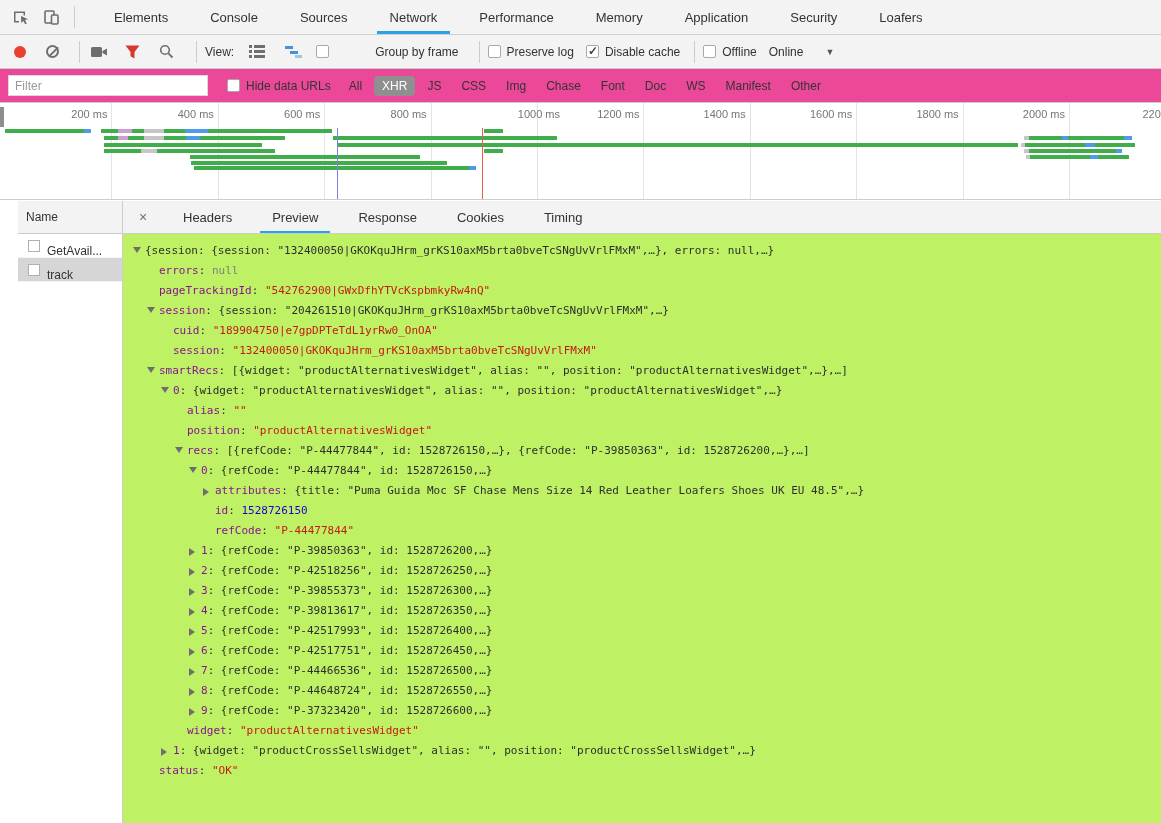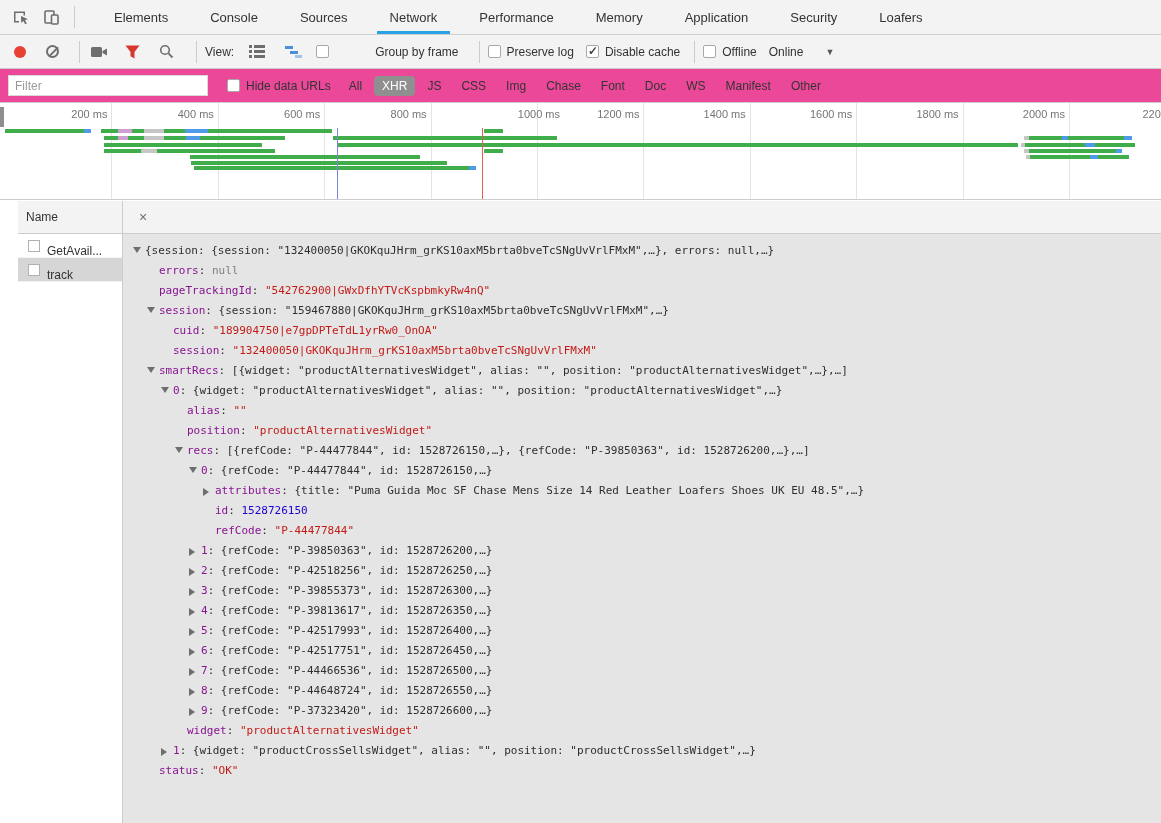--- a/index.html
+++ b/index.html
@@ -51,21 +51,21 @@
   .req-icon { width:12px; height:12px; border:1px solid #b0b0b0; background:#fff; margin-right:7px; flex:none; }
   .req-label { white-space:nowrap; overflow:hidden;margin-top:11px; }
 
   .rightpane { flex:1; display:flex; flex-direction:column; min-width:0; }
   .detail-tabs { height:33px; background:#f3f3f3; border-bottom:1px solid #ccc; display:flex; align-items:stretch; }
   .close-x { width:40px; display:flex; align-items:center; justify-content:center; color:#6e6e6e; font-size:14px; cursor:pointer; }
   .dtab { padding:0 12px; margin:0 8px; display:flex; align-items:center; font-size:13px; border-bottom:2px solid transparent; padding-top:2px; cursor:pointer; }
   .dtab.selected { border-bottom-color:#29a3e5; }
 
   
-  .preview-content { flex:1; overflow:hidden; padding-top:7px; font-family:"DejaVu Sans Mono", monospace; font-size:11px; background:#e5e5e5; }
+  .preview-content { flex:1; overflow:hidden; padding-top:7px; font-family:"DejaVu Sans Mono", monospace; font-size:11px; background:#bef264; }
   .tline { height:20px; line-height:20px; white-space:nowrap; position:relative; }
   .tw { position:absolute; top:6px; width:0; height:0; }
   .tw.down { border-left:4px solid transparent; border-right:4px solid transparent; border-top:6px solid #6e6e6e; }
   .tw.right { border-top:4px solid transparent; border-bottom:4px solid transparent; border-left:6px solid #6e6e6e; margin-top:1px; }
   .s-key { color:#881391; }
   .s-str { color:#c41a16; }
   .s-num { color:#1c00cf; }
   .s-null { color:#808080; }
   .s-plain { color:#2e2e2e; }
 
@@ -255,26 +255,33 @@
           </div>
           <div class="req-row selected">
             <div class="req-icon"></div>
             <div class="req-label">track</div>
           </div>
         </div>
     </div>
     <div class="rightpane">
       <div class="detail-tabs">
         <div class="close-x">×</div>
+        <div id="detail-tabs-list" style="display:flex;align-items:stretch">
+            <div class="dtab">Headers</div>
+            <div class="dtab selected">Preview</div>
+            <div class="dtab">Response</div>
+            <div class="dtab">Cookies</div>
+            <div class="dtab">Timing</div>
+          </div>
       </div>
       <div class="preview-content" id="preview-content">
           <div class="tline" style="padding-left: 22px;"><span class="tw down" style="left: 10px;"></span><span class="s-plain">{session: {session: "132400050|GKOKquJHrm_grKS10axM5brta0bveTcSNgUvVrlFMxM",…}, errors: null,…}</span></div>
           <div class="tline" style="padding-left: 36px;"><span class="s-key">errors</span><span class="s-plain">: </span><span class="s-null">null</span></div>
           <div class="tline" style="padding-left: 36px;"><span class="s-key">pageTrackingId</span><span class="s-plain">: </span><span class="s-str">"542762900|GWxDfhYTVcKspbmkyRw4nQ"</span></div>
-          <div class="tline" style="padding-left: 36px;"><span class="tw down" style="left: 24px;"></span><span class="s-key">session</span><span class="s-plain">: {session: "159467880|GKOKquJHrm_grKS10axM5brta0bveTcSNgUvVrlFMxM",…}</span></div>
+          <div class="tline" style="padding-left: 36px;"><span class="tw down" style="left: 24px;"></span><span class="s-key">session</span><span class="s-plain">: {session: "204261510|GKOKquJHrm_grKS10axM5brta0bveTcSNgUvVrlFMxM",…}</span></div>
           <div class="tline" style="padding-left: 50px;"><span class="s-key">cuid</span><span class="s-plain">: </span><span class="s-str">"189904750|e7gpDPTeTdL1yrRw0_OnOA"</span></div>
           <div class="tline" style="padding-left: 50px;"><span class="s-key">session</span><span class="s-plain">: </span><span class="s-str">"132400050|GKOKquJHrm_grKS10axM5brta0bveTcSNgUvVrlFMxM"</span></div>
           <div class="tline" style="padding-left: 36px;"><span class="tw down" style="left: 24px;"></span><span class="s-key">smartRecs</span><span class="s-plain">: [{widget: "productAlternativesWidget", alias: "", position: "productAlternativesWidget",…},…]</span></div>
           <div class="tline" style="padding-left: 50px;"><span class="tw down" style="left: 38px;"></span><span class="s-key">0</span><span class="s-plain">: {widget: "productAlternativesWidget", alias: "", position: "productAlternativesWidget",…}</span></div>
           <div class="tline" style="padding-left: 64px;"><span class="s-key">alias</span><span class="s-plain">: </span><span class="s-str">""</span></div>
           <div class="tline" style="padding-left: 64px;"><span class="s-key">position</span><span class="s-plain">: </span><span class="s-str">"productAlternativesWidget"</span></div>
           <div class="tline" style="padding-left: 64px;"><span class="tw down" style="left: 52px;"></span><span class="s-key">recs</span><span class="s-plain">: [{refCode: "P-44477844", id: 1528726150,…}, {refCode: "P-39850363", id: 1528726200,…},…]</span></div>
           <div class="tline" style="padding-left: 78px;"><span class="tw down" style="left: 66px;"></span><span class="s-key">0</span><span class="s-plain">: {refCode: "P-44477844", id: 1528726150,…}</span></div>
           <div class="tline" style="padding-left: 92px;"><span class="tw right" style="left: 80px;"></span><span class="s-key">attributes</span><span class="s-plain">: {title: "Puma Guida Moc SF Chase Mens Size 14 Red Leather Loafers Shoes UK EU 48.5",…}</span></div>
           <div class="tline" style="padding-left: 92px;"><span class="s-key">id</span><span class="s-plain">: </span><span class="s-num">1528726150</span></div>

